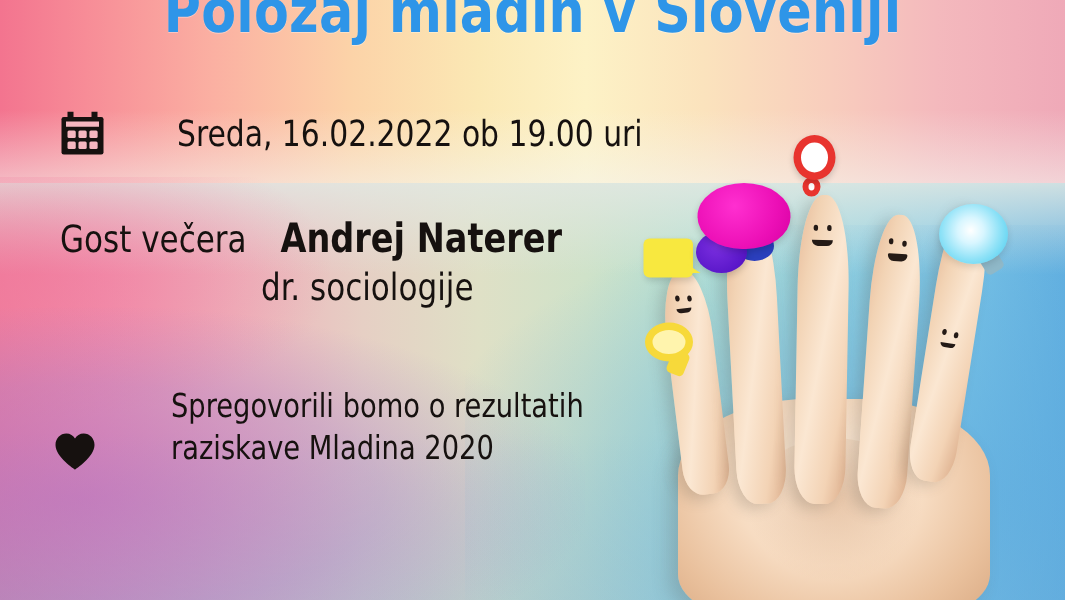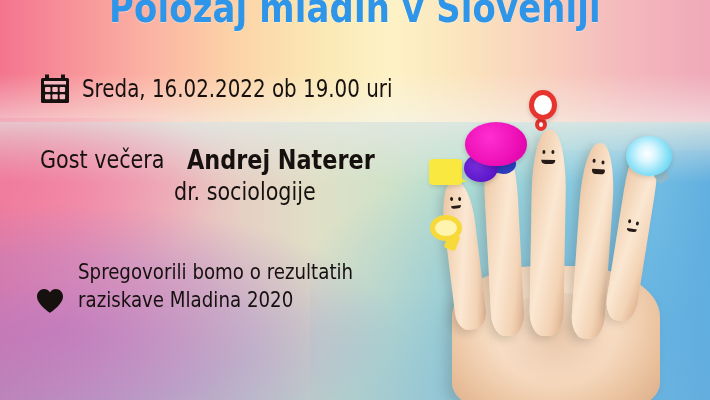--- a/index.html
+++ b/index.html
@@ -78,21 +78,21 @@
     letter-spacing:.2px;
     color:#2e95e8;
     line-height:46px;
     text-shadow:0 1px 0 rgba(255,255,255,.35);
     transform:scaleX(.94);
     transform-origin:center top;
     white-space:nowrap;
   }
 
   
-  .row{position:absolute;display:flex;align-items:flex-start;}
+  .row{position:absolute;display:flex;align-items:flex-start;gap:36px;}
 
   #row-date{left:40px;top:74px;align-items:center;}
   #row-heart{left:36px;top:258px;align-items:flex-end;}
 
   .txt{
     font-family:"Liberation Sans Narrow","DejaVu Sans Condensed","Liberation Sans",sans-serif;
     color:#16110f;
     transform:scaleX(.92);
     transform-origin:left top;
     white-space:nowrap;

